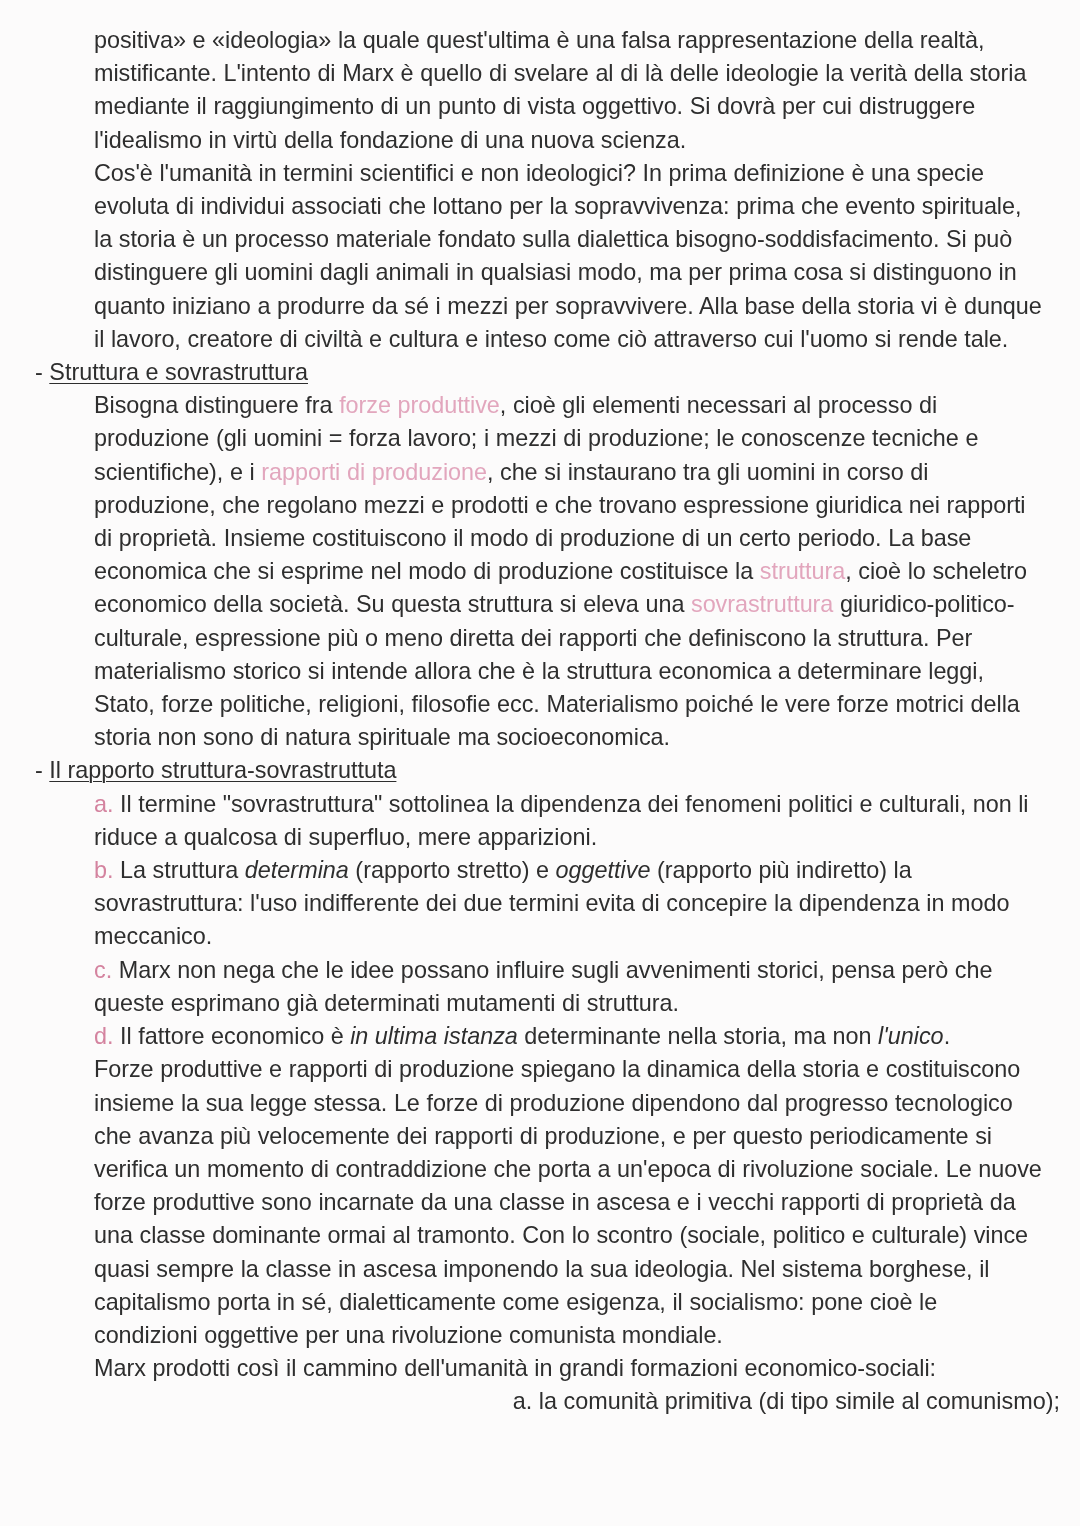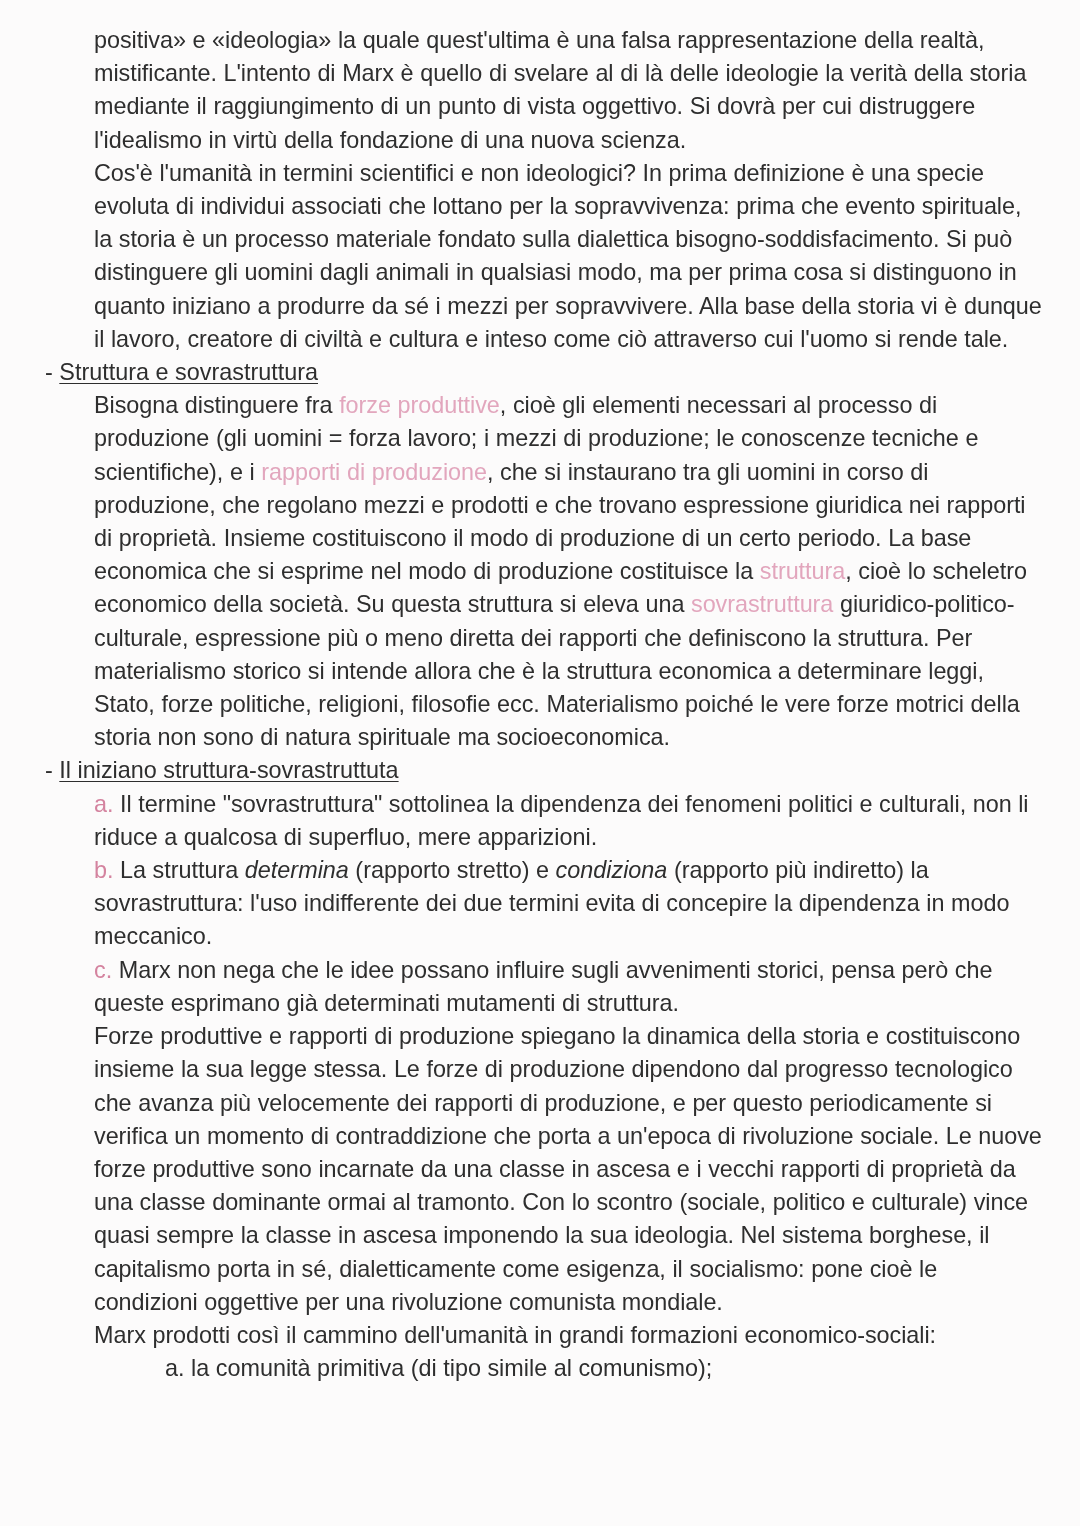--- a/index.html
+++ b/index.html
@@ -36,21 +36,21 @@
     margin: 0;
     padding: 0 38px 0 94px;
     text-align: left;
     letter-spacing: -0.05px;
     word-spacing: 0.2px;
   }
   .heading {
     font-size: 23.4px;
     line-height: 33.2px;
     margin: 0;
-    padding-left: 45px;
+    padding-left: 35px;
     color: #2e2e2e;
     white-space: nowrap;
   }
   .heading .dash {
     color: #2e2e2e;
   }
   .heading .h-text {
     text-decoration: underline;
     text-underline-offset: 3px;
     text-decoration-thickness: 1.4px;
@@ -69,34 +69,36 @@
   .hl {
     color: #e2a6bd;
   }
   .it {
     font-style: italic;
   }
   .deep-item {
     font-size: 23.4px;
     line-height: 33.2px;
     margin: 0;
-    padding: 0 38px 0 165px;
+    padding: 0 20px 0 165px;
     color: #2e2e2e;
+    text-align: right;
   }
 </style>
 </head>
 <body>
 
 <div class="page">
   <div class="content" id="doc-content">
       <p class="para">positiva» e «ideologia» la quale quest'ultima è una falsa rappresentazione della realtà, mistificante. L'intento di Marx è quello di svelare al di là delle ideologie la verità della storia mediante il raggiungimento di un punto di vista oggettivo. Si dovrà per cui distruggere l'idealismo in virtù della fondazione di una nuova scienza.</p>
       <p class="para">Cos'è l'umanità in termini scientifici e non ideologici? In prima definizione è una specie evoluta di individui associati che lottano per la sopravvivenza: prima che evento spirituale, la storia è un processo materiale fondato sulla dialettica bisogno-soddisfacimento. Si può distinguere gli uomini dagli animali in qualsiasi modo, ma per prima cosa si distinguono in quanto iniziano a produrre da sé i mezzi per sopravvivere. Alla base della storia vi è dunque il lavoro, creatore di civiltà e cultura e inteso come ciò attraverso cui l'uomo si rende tale.</p>
       <p class="heading"><span class="dash">- </span><span class="h-text">Struttura e sovrastruttura</span></p>
       <p class="para"><span>Bisogna distinguere fra </span><span class="hl">forze produttive</span><span>, cioè gli elementi necessari al processo di produzione (gli uomini = forza lavoro; i mezzi di produzione; le conoscenze tecniche e scientifiche), e i </span><span class="hl">rapporti di produzione</span><span>, che si instaurano tra gli uomini in corso di produzione, che regolano mezzi e prodotti e che trovano espressione giuridica nei rapporti di proprietà. Insieme costituiscono il modo di produzione di un certo periodo. La base economica che si esprime nel modo di produzione costituisce la </span><span class="hl">struttura</span><span>, cioè lo scheletro economico della società. Su questa struttura si eleva una </span><span class="hl">sovrastruttura</span><span> giuridico-politico-culturale, espressione più o meno diretta dei rapporti che definiscono la struttura. Per materialismo storico si intende allora che è la struttura economica a determinare leggi, Stato, forze politiche, religioni, filosofie ecc. Materialismo poiché le vere forze motrici della storia non sono di natura spirituale ma socioeconomica.</span></p>
-      <p class="heading"><span class="dash">- </span><span class="h-text">Il iniziano struttura-sovrastruttuta</span></p>
+      <p class="heading"><span class="dash">- </span><span class="h-text">Il rapporto struttura-sovrastruttuta</span></p>
       <p class="list-item"><span class="marker">a.</span><span> Il termine "sovrastruttura" sottolinea la dipendenza dei fenomeni politici e culturali, non li riduce a qualcosa di superfluo, mere apparizioni.</span></p>
-      <p class="list-item"><span class="marker">b.</span><span> La struttura </span><span class="it">determina</span><span> (rapporto stretto) e </span><span class="it">condiziona</span><span> (rapporto più indiretto) la sovrastruttura: l'uso indifferente dei due termini evita di concepire la dipendenza in modo meccanico.</span></p>
+      <p class="list-item"><span class="marker">b.</span><span> La struttura </span><span class="it">determina</span><span> (rapporto stretto) e </span><span class="it">oggettive</span><span> (rapporto più indiretto) la sovrastruttura: l'uso indifferente dei due termini evita di concepire la dipendenza in modo meccanico.</span></p>
       <p class="list-item"><span class="marker">c.</span><span> Marx non nega che le idee possano influire sugli avvenimenti storici, pensa però che queste esprimano già determinati mutamenti di struttura.</span></p>
+      <p class="list-item"><span class="marker">d.</span><span> Il fattore economico è </span><span class="it">in ultima istanza</span><span> determinante nella storia, ma non </span><span class="it">l'unico</span><span>.</span></p>
       <p class="para">Forze produttive e rapporti di produzione spiegano la dinamica della storia e costituiscono insieme la sua legge stessa. Le forze di produzione dipendono dal progresso tecnologico che avanza più velocemente dei rapporti di produzione, e per questo periodicamente si verifica un momento di contraddizione che porta a un'epoca di rivoluzione sociale. Le nuove forze produttive sono incarnate da una classe in ascesa e i vecchi rapporti di proprietà da una classe dominante ormai al tramonto. Con lo scontro (sociale, politico e culturale) vince quasi sempre la classe in ascesa imponendo la sua ideologia. Nel sistema borghese, il capitalismo porta in sé, dialetticamente come esigenza, il socialismo: pone cioè le condizioni oggettive per una rivoluzione comunista mondiale.</p>
       <p class="para">Marx prodotti così il cammino dell'umanità in grandi formazioni economico-sociali:</p>
       <p class="deep-item">a. la comunità primitiva (di tipo simile al comunismo);</p>
     </div>
 </div>
 
 </body></html>

